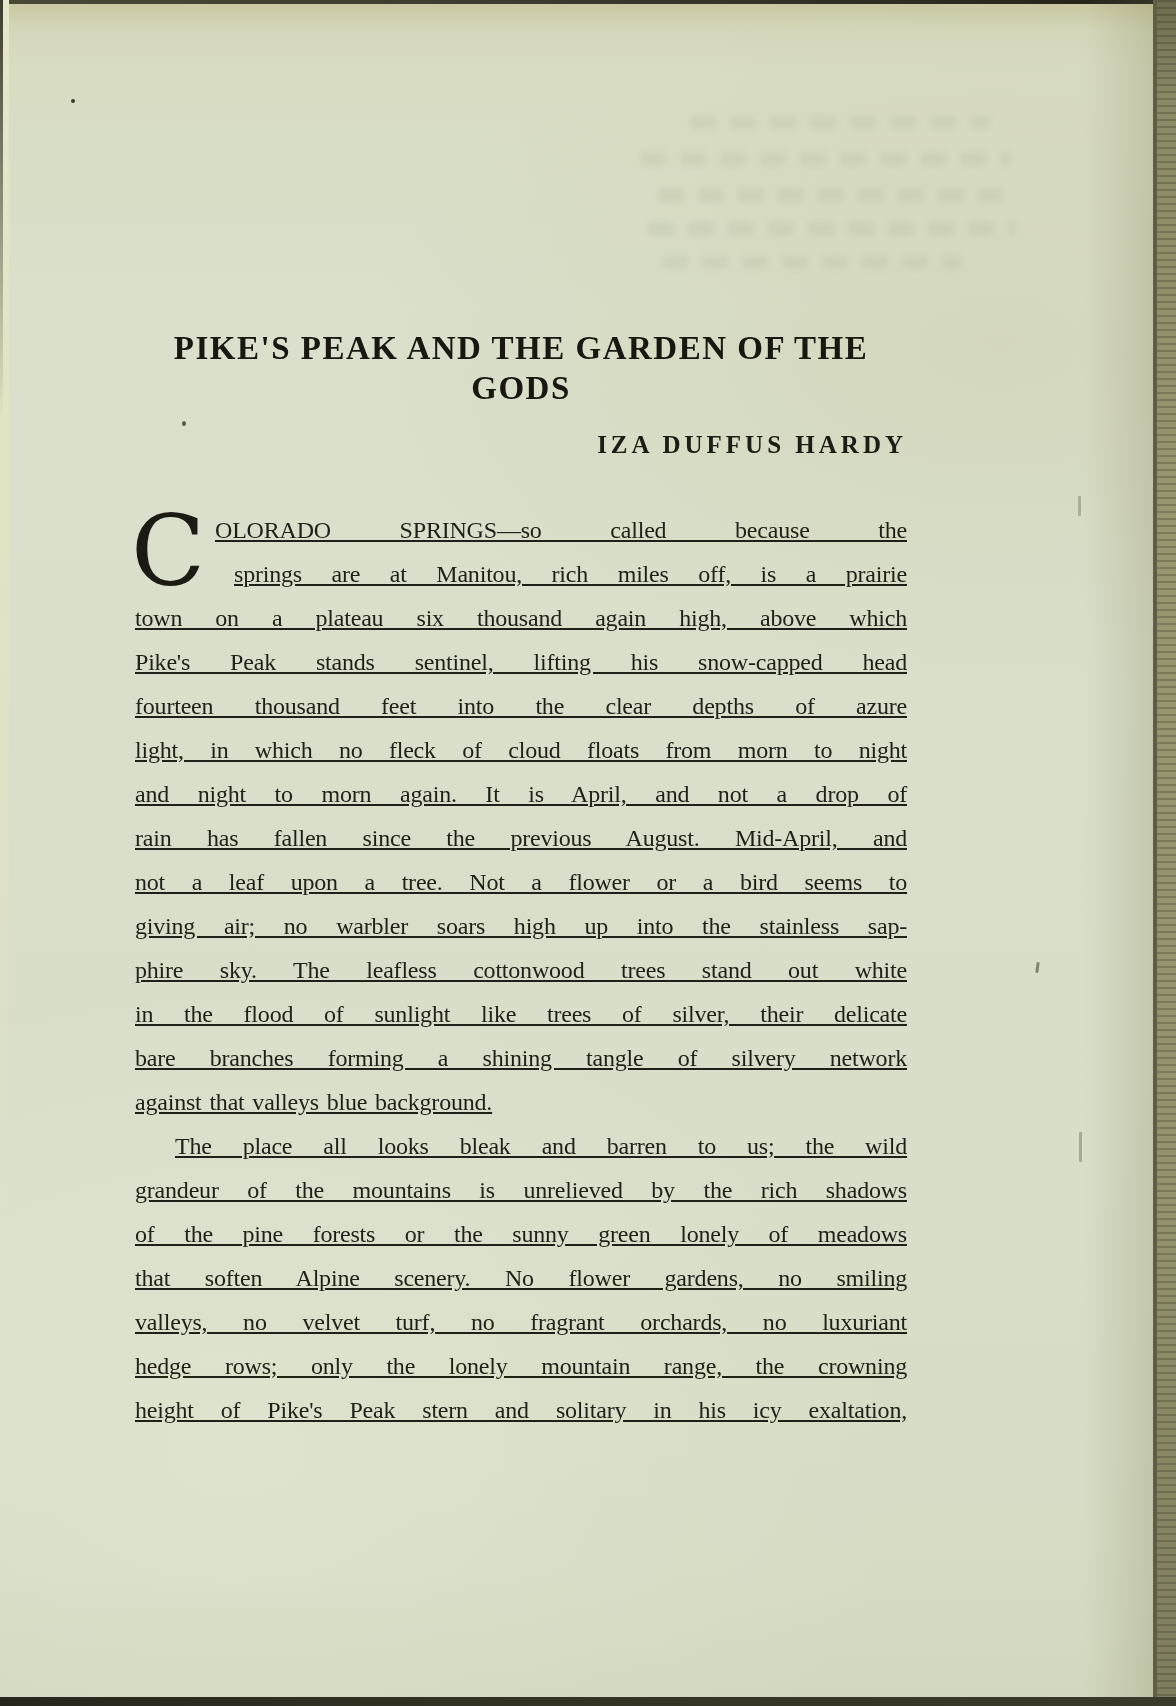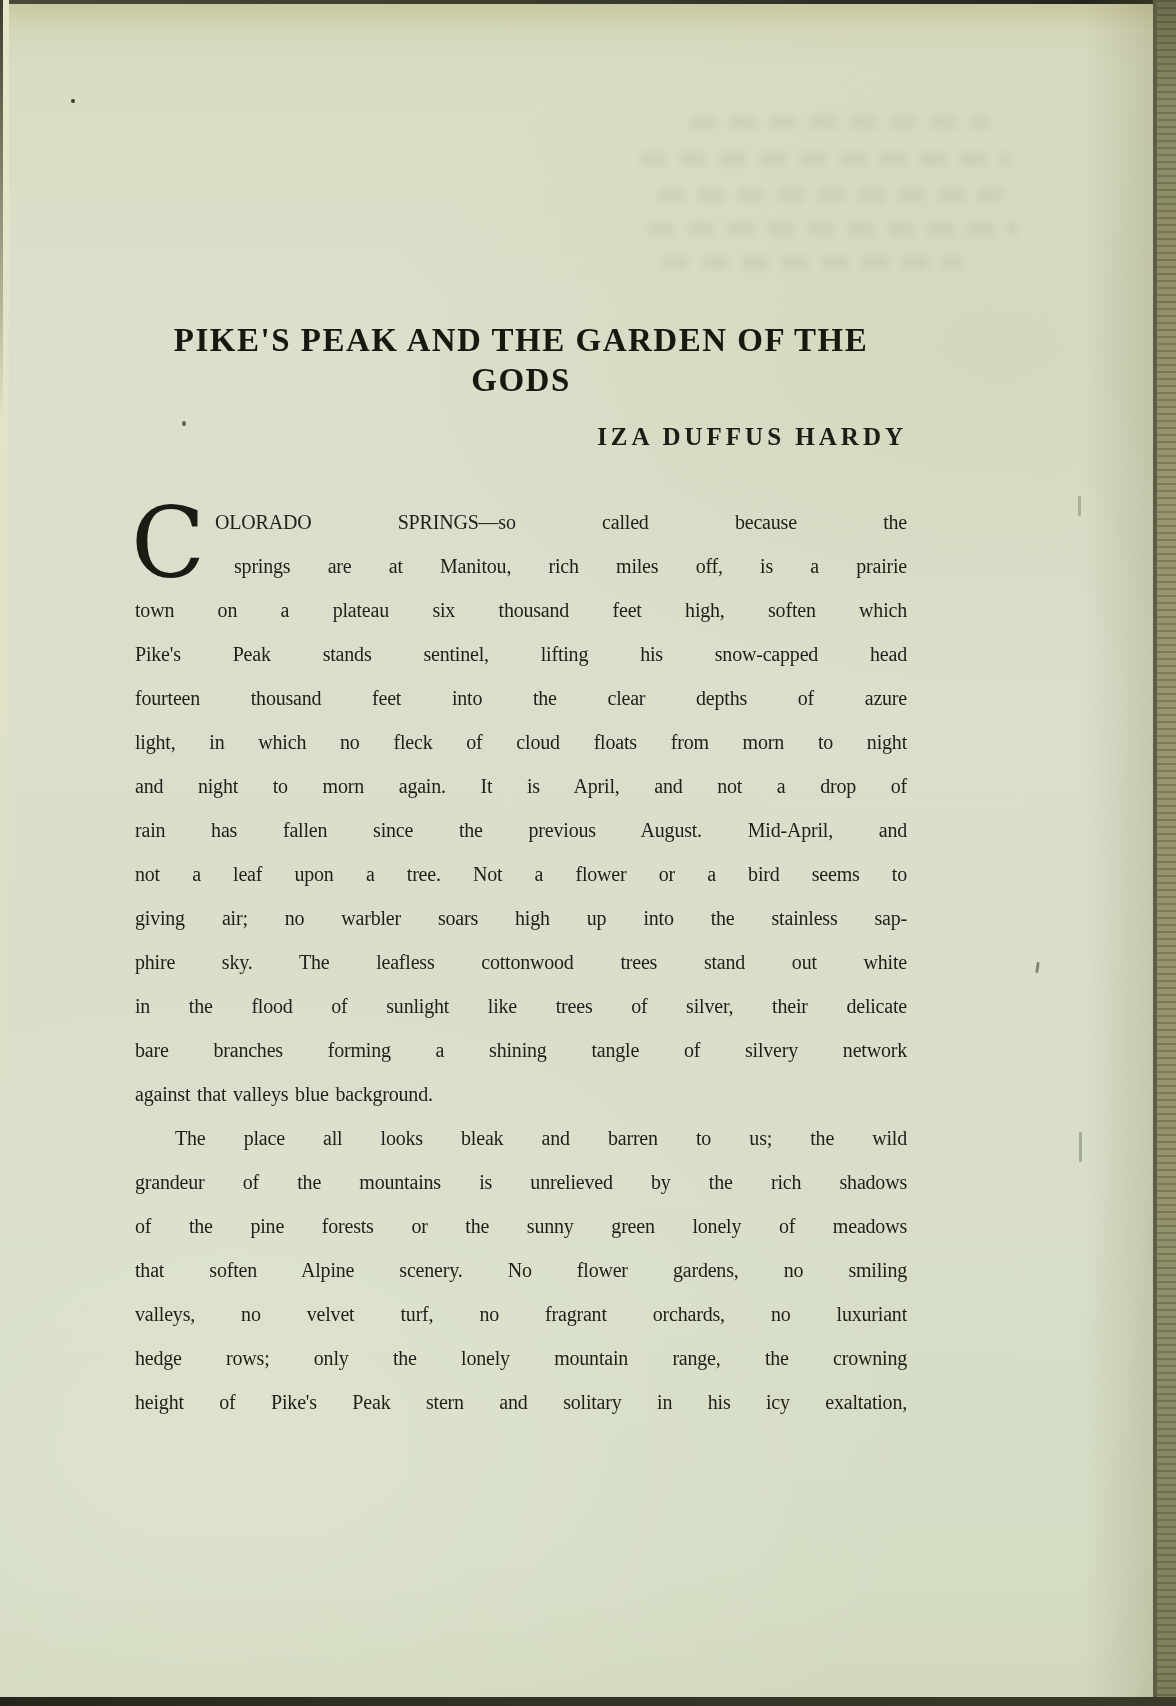--- a/index.html
+++ b/index.html
@@ -38,33 +38,33 @@
   .g4{left:648px;top:222px;width:368px;height:14px;}
   .g5{left:662px;top:256px;width:300px;height:13px;}
   
   .speck{position:absolute;background:#3a3a2e;border-radius:50%;}
   .s1{left:71px;top:99px;width:4px;height:4px;}
   .s2{left:182px;top:421px;width:4px;height:5px;opacity:.8;}
   .s3{left:1036px;top:962px;width:3px;height:11px;border-radius:2px;opacity:.55;transform:rotate(8deg);}
   .s4{left:1078px;top:496px;width:3px;height:20px;border-radius:1px;opacity:.35;background:#55604a;}
   .s5{left:1079px;top:1132px;width:3px;height:30px;border-radius:1px;opacity:.4;background:#55604a;}
   
-  .content{position:absolute;left:135px;top:320px;width:772px;color:#1f1e18;}
+  .content{position:absolute;left:135px;top:328px;width:772px;color:#1f1e18;}
   .title{
     text-align:center;font-weight:bold;font-size:33px;line-height:40px;
     letter-spacing:1.5px;color:#181710;margin:0 0 22px 0;
   }
   .byline{
     text-align:right;font-weight:bold;font-size:25px;line-height:30px;
     letter-spacing:4px;color:#1d1c15;margin:0 0 48px 0;
   }
   .para{position:relative;margin:0;}
   .line{
-    font-size:20px;line-height:44px;letter-spacing:-0.2px;word-spacing:2px;
-    text-align:justify;text-align-last:justify;white-space:normal;color:#201f18;
+    font-size:24px;line-height:44px;letter-spacing:-0.2px;word-spacing:2px;
+    text-align:justify;text-align-last:justify;white-space:normal;color:#201f18;text-decoration:underline;
   }
   .line.last-left{text-align-last:left;}
   .drop-cap{
     position:absolute;left:-4px;top:4px;
     font-family:"DejaVu Serif", serif;
     font-size:97px;line-height:80px;font-weight:normal;color:#1b1a13;
   }
   .dc1{padding-left:80px;}
   .dc2{padding-left:99px;}
   .indent{text-indent:40px;}
@@ -96,21 +96,21 @@
   <div class="speck s5"></div>
 
   <div class="content">
     <h1 class="title">PIKE'S PEAK AND THE GARDEN OF THE GODS</h1>
     <h2 class="byline">IZA DUFFUS HARDY</h2>
 
     <div class="para">
       <span class="drop-cap">C</span>
       <div class="line dc1">OLORADO SPRINGS—so called because the</div>
       <div class="line dc2">springs are at Manitou, rich miles off, is a prairie</div>
-      <div class="line">town on a plateau six thousand feet high, soften which</div>
+      <div class="line">town on a plateau six thousand again high, above which</div>
       <div class="line">Pike's Peak stands sentinel, lifting his snow-capped head</div>
       <div class="line">fourteen thousand feet into the clear depths of azure</div>
       <div class="line">light, in which no fleck of cloud floats from morn to night</div>
       <div class="line">and night to morn again. It is April, and not a drop of</div>
       <div class="line">rain has fallen since the previous August. Mid-April, and</div>
       <div class="line">not a leaf upon a tree. Not a flower or a bird seems to</div>
       <div class="line">giving air; no warbler soars high up into the stainless sap-</div>
       <div class="line">phire sky. The leafless cottonwood trees stand out white</div>
       <div class="line">in the flood of sunlight like trees of silver, their delicate</div>
       <div class="line">bare branches forming a shining tangle of silvery network</div>

